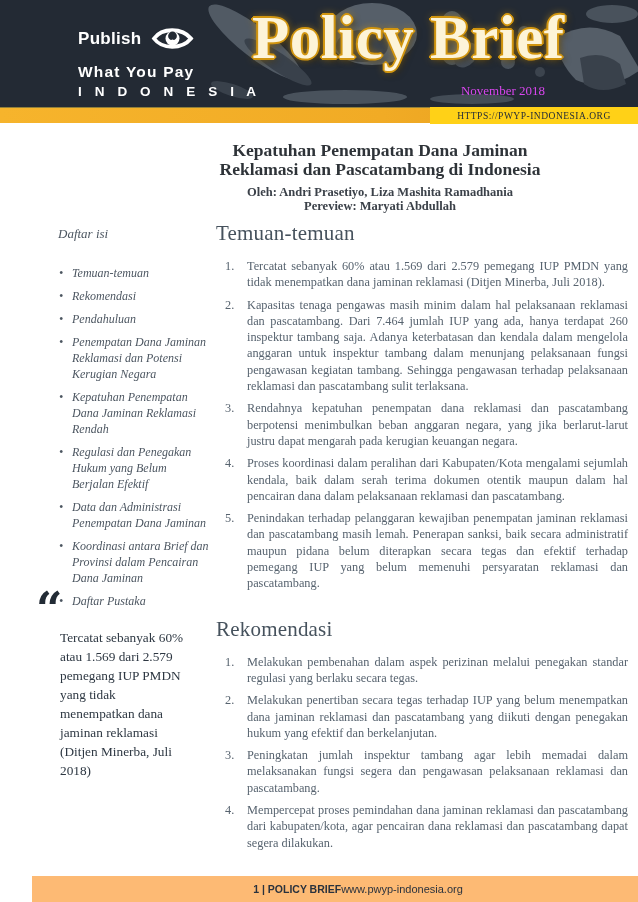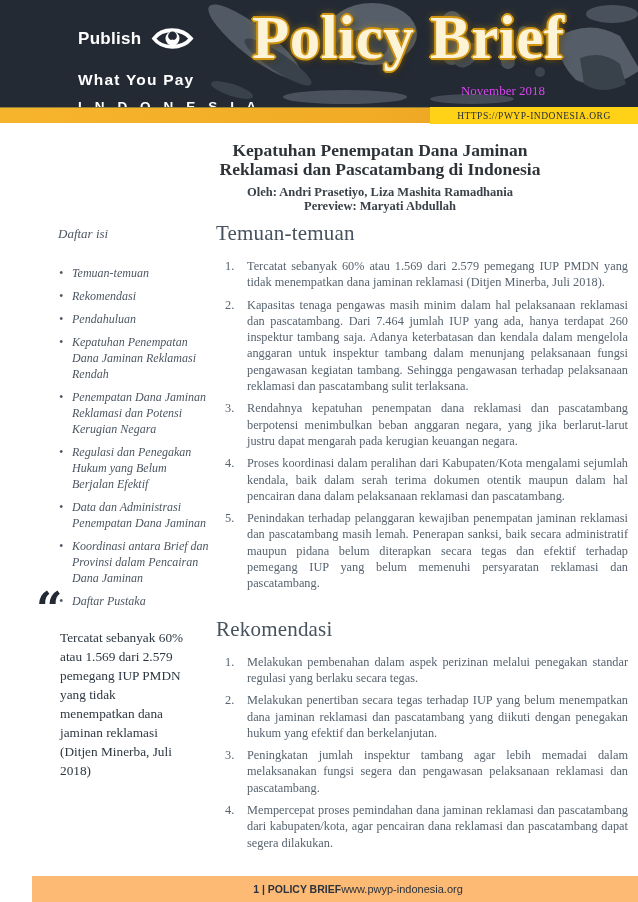--- a/index.html
+++ b/index.html
@@ -12,22 +12,22 @@
 
   
   .header { position:absolute; left:0; top:0; width:638px; height:107px;
             background:#232a34; overflow:hidden; }
   .map-svg { position:absolute; left:0; top:0; width:638px; height:107px; }
 
   .logo { position:absolute; left:78px; top:25px; color:#ffffff;
           font-family:"Liberation Sans", sans-serif; font-weight:bold; z-index:3; }
   .logo-row1 { display:flex; align-items:center; gap:7px; }
   .logo-line1 { font-size:17px; letter-spacing:0.3px;text-align:right; }
-  .logo-line2 { font-size:15.5px; letter-spacing:1.2px; margin-top:19px; }
-  .logo-line3 { font-size:13.5px; letter-spacing:4.6px; margin-top:10px; }
+  .logo-line2 { font-size:15.5px; letter-spacing:1.2px; margin-top:11px; }
+  .logo-line3 { font-size:13.5px; letter-spacing:4.6px; margin-top:3px; }
   .eye-icon svg { display:block; }
 
   .masthead {
     position:absolute; left:252px; top:3px; z-index:2; white-space:nowrap;
     font-family:"Liberation Serif", serif; font-weight:bold;
     font-size:61px; letter-spacing:0.5px; color:#fdf4d8;
     text-shadow:
       -2px 0 0 #d1950f, 2px 0 0 #d1950f, 0 -2px 0 #d1950f, 0 2px 0 #d1950f,
       -1px -1px 0 #d1950f, 1px 1px 0 #d1950f, 1px -1px 0 #d1950f, -1px 1px 0 #d1950f,
       0 0 9px rgba(222,160,20,0.9), 3px 3px 6px rgba(0,0,0,0.55);
@@ -143,22 +143,22 @@
     <div class="doc-byline">Oleh: Andri Prasetiyo, Liza Mashita Ramadhania</div>
     <div class="doc-reviewer">Pereview: Maryati Abdullah</div>
   </div>
 
   <div class="sidebar">
     <div class="sidebar-heading">Daftar isi</div>
     <ul class="toc-list">
       <li>Temuan-temuan</li>
       <li>Rekomendasi</li>
       <li>Pendahuluan</li>
+      <li>Penempatan Dana Jaminan Reklamasi dan Potensi Kerugian Negara</li>
       <li>Kepatuhan Penempatan Dana Jaminan Reklamasi Rendah</li>
-      <li>Penempatan Dana Jaminan Reklamasi dan Potensi Kerugian Negara</li>
       <li>Regulasi dan Penegakan Hukum yang Belum Berjalan Efektif</li>
       <li>Data dan Administrasi Penempatan Dana Jaminan</li>
       <li>Koordinasi antara Brief dan Provinsi dalam Pencairan Dana Jaminan</li>
       <li>Daftar Pustaka</li>
     </ul>
   </div>
 
   <div class="pull-quote">
     <div class="quote-mark">“</div>
     <div class="quote-text">Tercatat sebanyak 60% atau 1.569 dari 2.579 pemegang IUP PMDN yang tidak menempatkan dana jaminan reklamasi (Ditjen Minerba, Juli 2018)</div>

